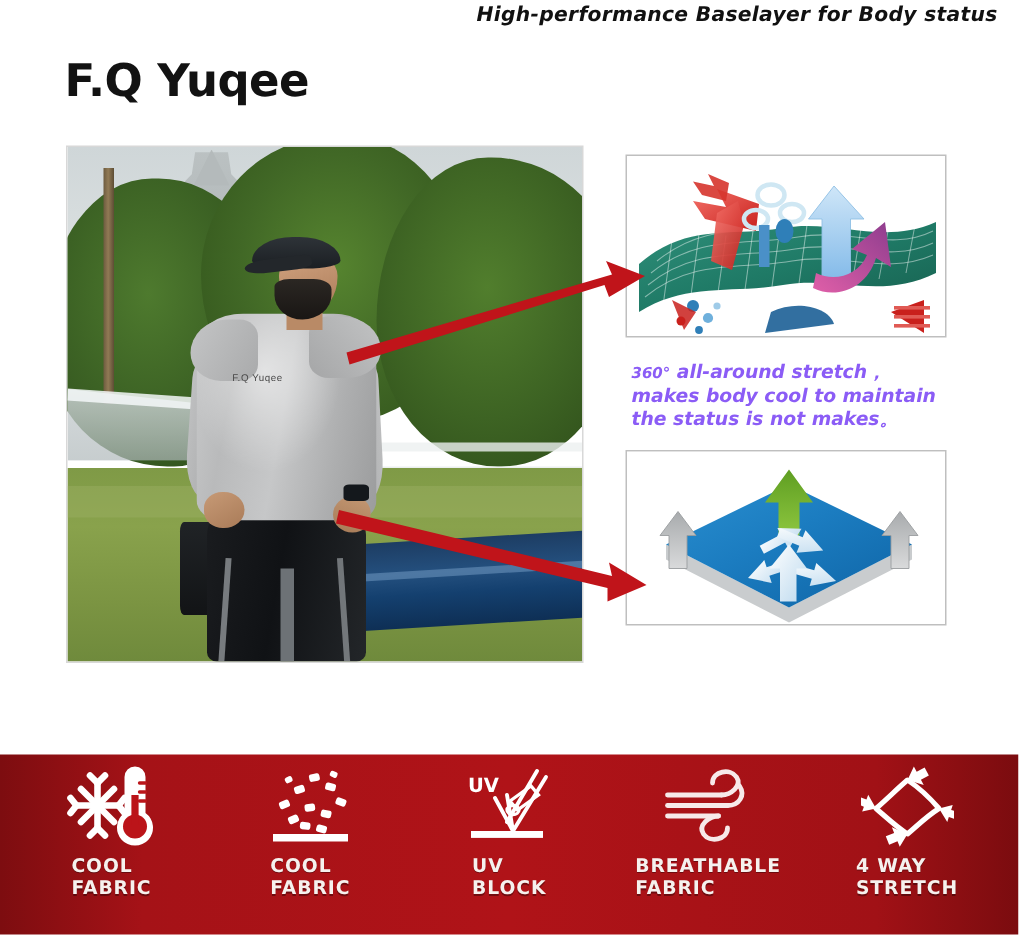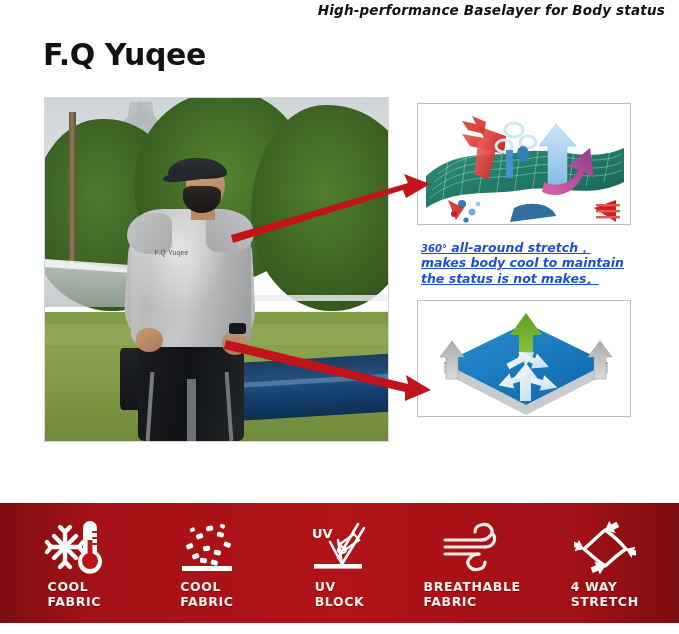--- a/index.html
+++ b/index.html
@@ -258,22 +258,21 @@
   #stretch-caption {
     position: absolute;
     left: 421px;
     top: 240px;
     width: 250px;
     font-family: "DejaVu Sans", sans-serif;
     font-style: italic;
     font-weight: bold;
     font-size: 12.5px;
     line-height: 1.22;
-    color: #1d4ed8;
-    text-decoration: underline;
+    color: #8b5cf6;
   }
   #stretch-caption .deg { font-size: 10px; }
 
   
   #feature-bar {
     position: absolute;
     left: 0;
     top: 503px;
     width: 679px;
     height: 120px;
@@ -282,21 +281,21 @@
     align-items: flex-start;
     justify-content: space-between;
     padding: 0 8px;
     box-sizing: border-box;
   }
   .feature-item {
     flex: 1 1 0;
     display: flex;
     flex-direction: column;
     align-items: center;
-    padding-top: 13px;
+    padding-top: 3px;
   }
   .feature-icon {
     height: 62px;
     display: flex;
     align-items: center;
     justify-content: center;
   }
   .feature-label {
     margin-top: 2px;
     text-align: left;

